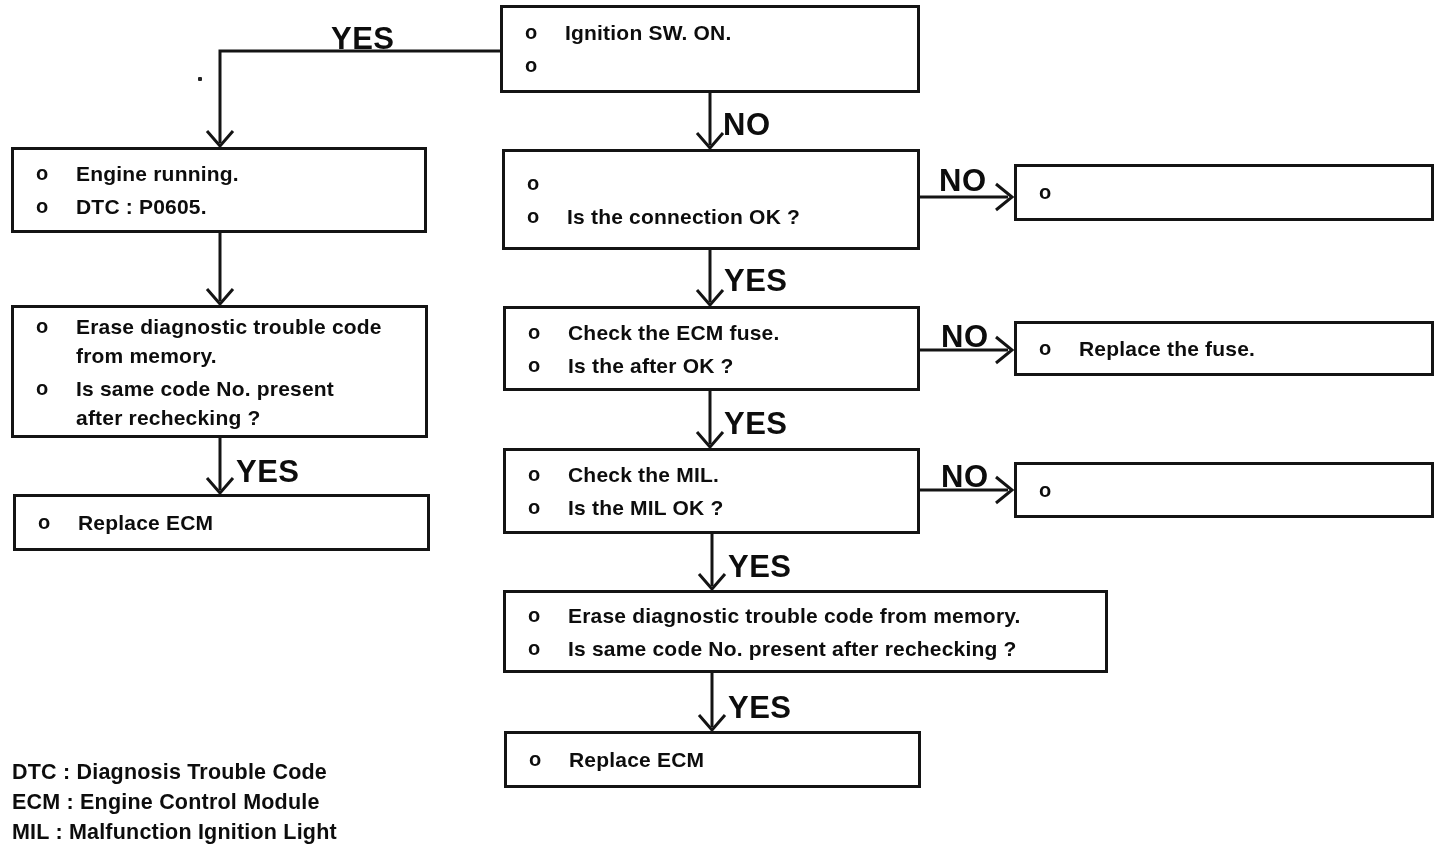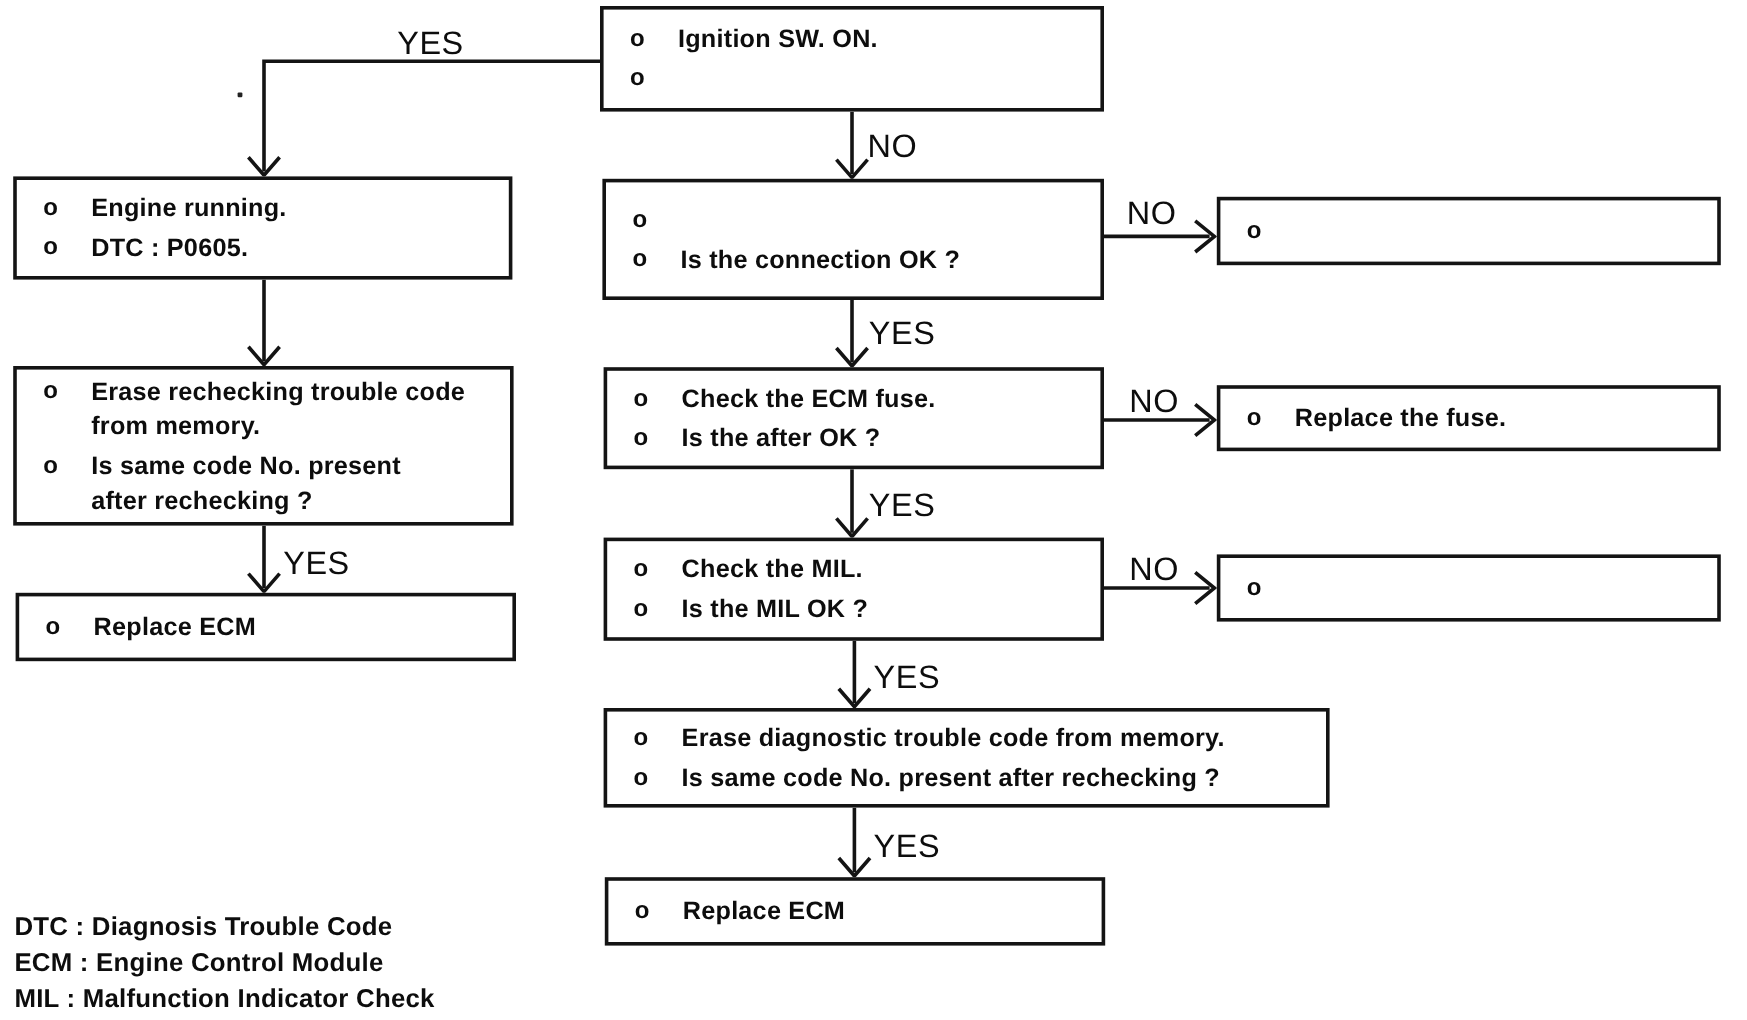--- a/index.html
+++ b/index.html
@@ -45,22 +45,22 @@
   .txt {
     flex: 1 1 auto;
     font-size: 21px;
     font-weight: 600;
     line-height: 29px;
     white-space: pre-line;
     letter-spacing: 0.2px;
   }
   .lbl {
     position: absolute;
-    font-size: 27px;
-    font-weight: 400;
+    font-size: 31px;
+    font-weight: 700;
     letter-spacing: 0.5px;
   }
   .legend {
     position: absolute;
     left: 12px;
     top: 757px;
     font-size: 21.5px;
     font-weight: 600;
     line-height: 30px;
     letter-spacing: 0.2px;
@@ -130,21 +130,21 @@
     </div>
     <div class="row">
       <span class="bullet">o</span>
       <span class="txt">DTC : P0605.</span>
     </div>
   </div>
 
   <div class="box" style="left:11px;top:305px;width:417px;height:133px">
     <div class="row">
       <span class="bullet">o</span>
-      <span class="txt">Erase rechecking trouble code
+      <span class="txt">Erase diagnostic trouble code
 from memory.</span>
     </div>
     <div class="row">
       <span class="bullet">o</span>
       <span class="txt">Is same code No. present
 after rechecking ?</span>
     </div>
   </div>
 
   <div class="box" style="left:13px;top:494px;width:417px;height:57px">
@@ -230,16 +230,16 @@
   <div class="lbl" style="left:724px;top:406px">YES</div>
   <div class="lbl" style="left:728px;top:549px">YES</div>
   <div class="lbl" style="left:728px;top:690px">YES</div>
   <div class="lbl" style="left:939px;top:163px">NO</div>
   <div class="lbl" style="left:941px;top:319px">NO</div>
   <div class="lbl" style="left:941px;top:459px">NO</div>
 
   <div class="legend">
     <div>DTC : Diagnosis Trouble Code</div>
     <div>ECM : Engine Control Module</div>
-    <div>MIL : Malfunction Indicator Check</div>
+    <div>MIL : Malfunction Ignition Light</div>
   </div>
 
 </div>
 
 </body></html>

